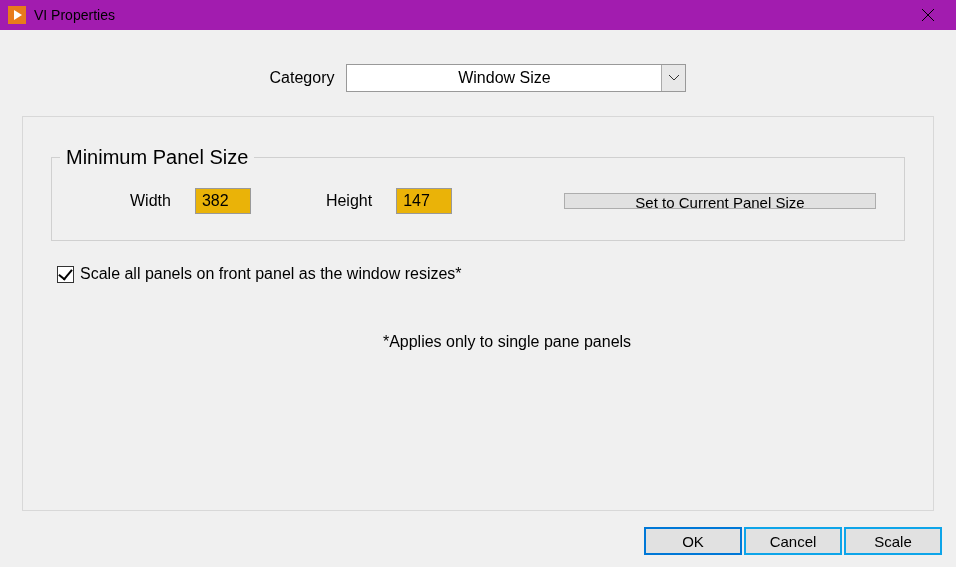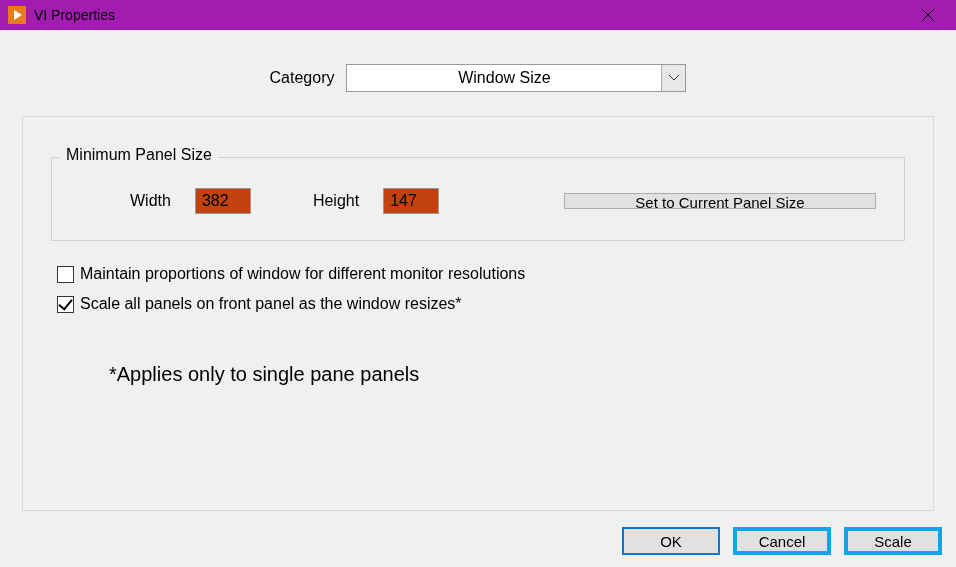--- a/index.html
+++ b/index.html
@@ -95,45 +95,45 @@
       margin-top: 12px;
       padding: 30px 28px 26px 28px;
       position: relative;
     }
     .groupbox-legend {
       position: absolute;
       top: -12px;
       left: 8px;
       background: #f0f0f0;
       padding: 0 6px;
-      font-size: 16px;
+      font-size: 20px;
     }
     .size-row {
       display: flex;
       align-items: center;
       gap: 16px;
     }
     .size-label {
       font-size: 16px;
     }
     .size-width-label {
       margin-left: 50px;
     }
     .size-input {
       width: 56px;
       height: 26px;
       border: 1px solid #999;
-      background: #c2410c;
+      background: #eab308;
       font-size: 16px;
       padding: 0 6px;
       margin-left: 8px;
       font-family: inherit;
     }
     .size-height-label {
-      margin-left: 46px;
+      margin-left: 59px;
     }
     .set-current-btn {
       margin-left: auto;
       width: 312px;
       height: 16px;
       background: #e1e1e1;
       border: 1px solid #adadad;
       font-size: 15px;
       font-family: inherit;
       cursor: pointer;
@@ -167,34 +167,35 @@
       border-bottom: 2px solid #000;
       transform: rotate(-50deg);
       margin-top: -3px;
     }
     .checkbox-label {
       font-size: 16px;
     }
     .note-text {
       margin-top: 50px;
       margin-left: 58px;
-      font-size: 20px;
+      font-size: 16px;
+      text-align: center;
     }
     .button-row {
       position: absolute;
       bottom: 12px;
       right: 14px;
       display: flex;
-      gap: 13px;
+      gap: 2px;
     }
     .btn {
       width: 98px;
       height: 28px;
       background: #e1e1e1;
-      border: 4px solid #0ea5e9;
+      border: 2px solid #0ea5e9;
       font-size: 15px;
       font-family: inherit;
       cursor: pointer;
     }
     .btn-primary {
       border: 2px solid #0078d7;
     }
   </style>
 </head>
 <body>
@@ -234,24 +235,20 @@
       <div class="size-row">
         <span class="size-label size-width-label">Width</span>
         <input class="size-input" type="text" value="382" style="">
         <span class="size-label size-height-label">Height</span>
         <input class="size-input" type="text" value="147" style="">
         <button class="set-current-btn">Set to Current Panel Size</button>
       </div>
     </div>
 
     <div class="checkbox-row">
-      <div class="checkbox"></div>
-      <span class="checkbox-label">Maintain proportions of window for different monitor resolutions</span>
-    </div>
-    <div class="checkbox-row">
       <div class="checkbox checked"></div>
       <span class="checkbox-label">Scale all panels on front panel as the window resizes*</span>
     </div>
 
     <div class="note-text">*Applies only to single pane panels</div>
   </div>
 
   <div class="button-row">
     <button class="btn btn-primary">OK</button>
     <button class="btn">Cancel</button>

